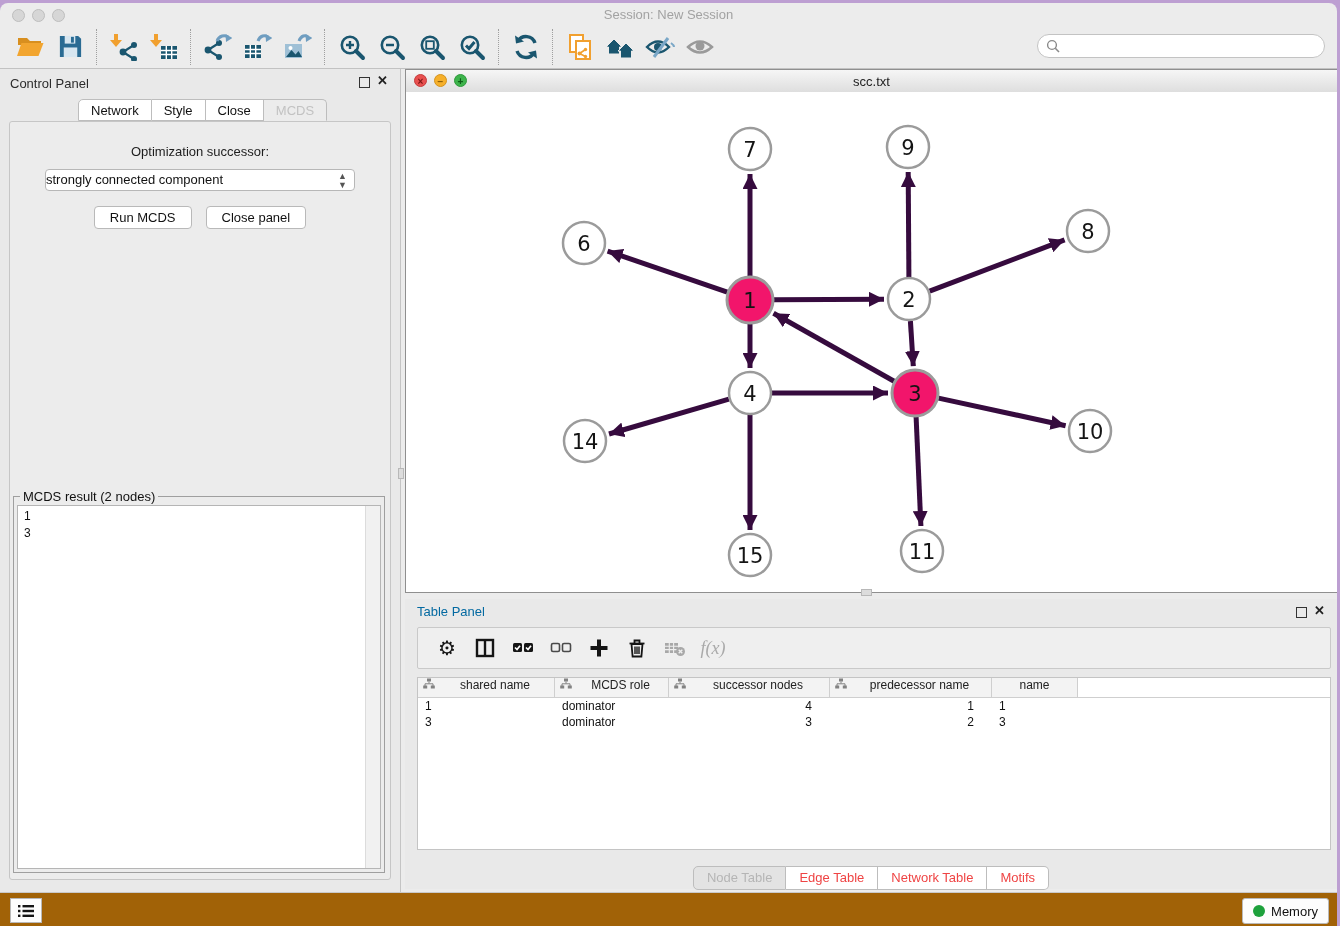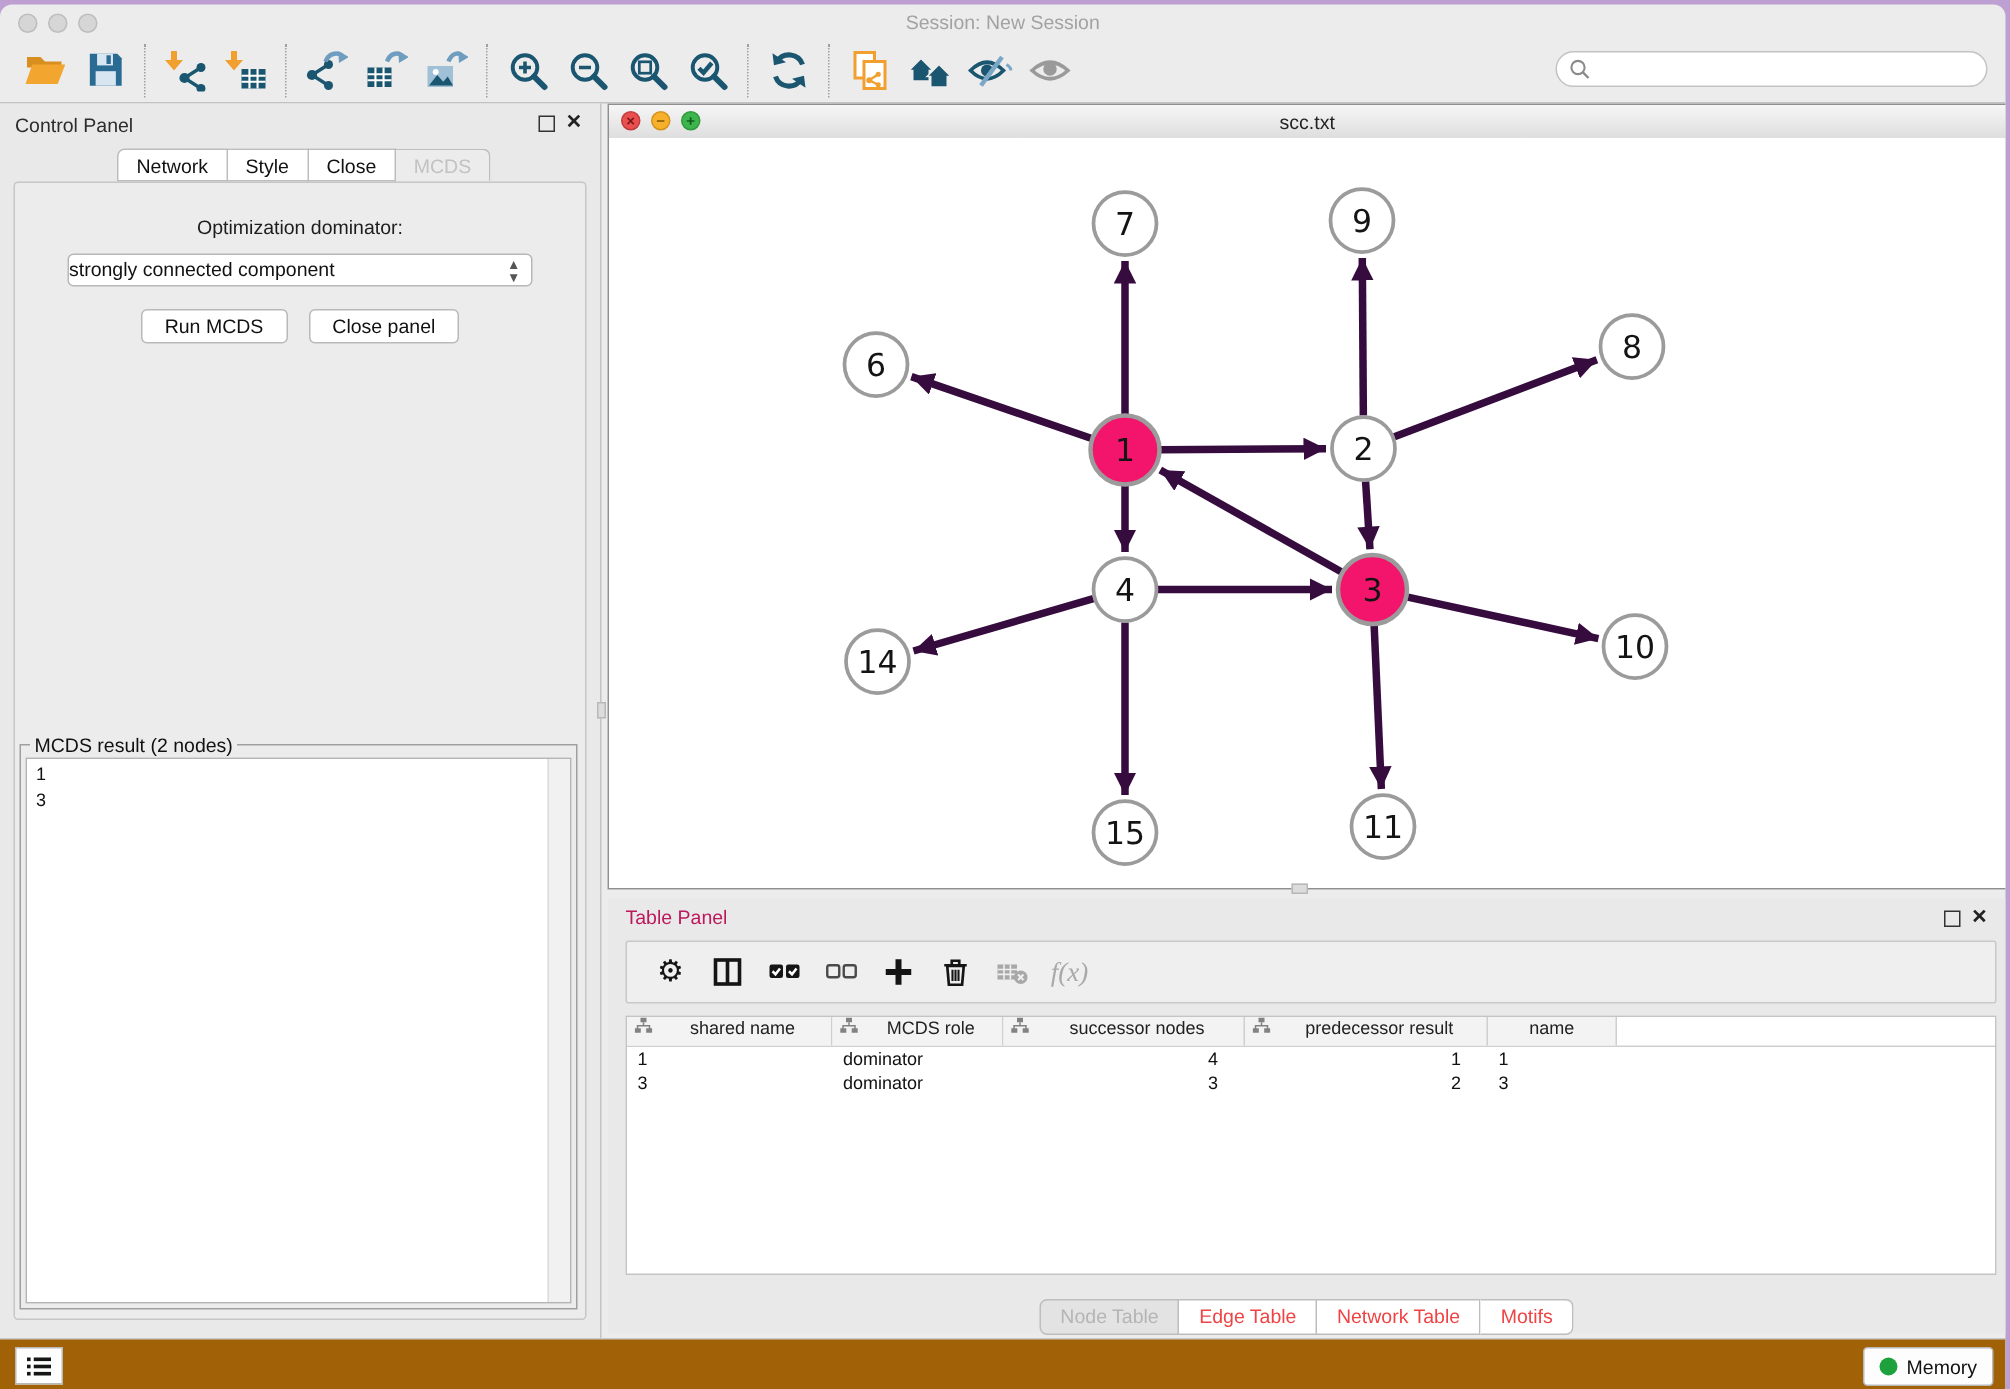--- a/index.html
+++ b/index.html
@@ -51,21 +51,21 @@
   .l-yellow{left:28px;background:#f6b02b;border:1px solid #d4931d;color:#8a5e07;}
   .l-green{left:48px;background:#3eb44c;border:1px solid #2f9a3d;color:#0e5c18;}
   .net-canvas{position:absolute;left:0;top:22px;right:0;bottom:0;background:#fff;}
   .graph-label{font-size:21px;fill:#141414;font-family:"DejaVu Sans",sans-serif;}
   .splitter-h{position:absolute;left:398px;top:465px;width:6px;height:11px;background:#dcdcdc;border:1px solid #b8b8b8;box-sizing:border-box;}
   .splitter-v{position:absolute;left:861px;top:586px;width:11px;height:7px;background:#dcdcdc;border:1px solid #b8b8b8;box-sizing:border-box;}
 
   
   .table-panel{position:absolute;left:405px;top:596px;width:932px;height:290px;background:#e9e9e9;}
   .tp-header{position:absolute;left:0;top:0;right:0;height:24px;}
-  .tp-title{position:absolute;left:12px;top:5px;font-size:13px;color:#be185d;}
+  .tp-title{position:absolute;left:12px;top:5px;font-size:13px;color:#0369a1;}
   .tp-header .panel-float{right:30px}.tp-header .panel-close{right:12px}
   .tp-toolbar{position:absolute;left:12px;right:6px;top:28px;height:42px;background:#efefef;border:1px solid #c9c9c9;border-radius:2px;display:flex;align-items:center;padding-left:10px;box-sizing:border-box;}
   .tpi{width:38px;height:32px;display:flex;align-items:center;justify-content:center;}
   .gear-glyph{font-size:20px;color:#151515;line-height:20px;}
   .fx{font-family:"Liberation Serif",serif;font-style:italic;font-size:18px;color:#a9a9a9;}
   .tp-table{position:absolute;left:12px;right:6px;top:78px;height:173px;background:#fff;border:1px solid #c4c4c4;box-sizing:border-box;overflow:hidden;}
   .th-row{display:flex;height:19px;border-bottom:1px solid #cfcfcf;}
   .th-cell{background:#f3f3f3;border-right:1px solid #cfcfcf;display:flex;align-items:flex-start;font-size:12px;color:#222;box-sizing:border-box;padding:0 2px;}
   .th-cell .th-label{flex:1;text-align:center;}
   .tr-row{display:flex;height:16px;align-items:center;}
@@ -238,21 +238,21 @@
       <span class="panel-float"></span>
       <span class="panel-close">✕</span>
     </div>
     <div class="cp-tabs" id="cp-tabs">
         <span class="ctab">Network</span>
         <span class="ctab">Style</span>
         <span class="ctab">Close</span>
         <span class="ctab active">MCDS</span>
       </div>
     <div class="cp-body">
-      <div class="opt-label">Optimization dominator:</div>
+      <div class="opt-label">Optimization successor:</div>
       <div class="opt-select">
         <span>strongly connected component</span>
         <span class="chev">▲<br>▼</span>
       </div>
       <div class="cp-buttons">
         <button class="btn">Run MCDS</button>
         <button class="btn">Close panel</button>
       </div>
       <div class="result-box">
         <span class="result-legend">MCDS result (2 nodes)</span>
@@ -430,21 +430,21 @@
             </svg>
             <span class="th-label">successor nodes</span>
           </div>
           <div class="th-cell" style="width: 162px;">
             <svg width="12" height="11" viewBox="0 0 12 11" style="margin:0 3px;flex:0 0 auto">
               <path d="M6 3.5v2M2 8V5.8h8V8" stroke="#828282" stroke-width="1" fill="none"></path>
               <rect x="4" y="0.5" width="4" height="3" fill="#828282"></rect>
               <rect x="0.2" y="7.5" width="4" height="3" fill="#828282"></rect>
               <rect x="7.8" y="7.5" width="4" height="3" fill="#828282"></rect>
             </svg>
-            <span class="th-label">predecessor result</span>
+            <span class="th-label">predecessor name</span>
           </div>
           <div class="th-cell" style="width: 86px;">
             <span class="th-label">name</span>
           </div>
         </div>
       <div id="table-body">
           <div class="tr-row">
             <div class="td-cell" style="width: 137px; text-align: left; padding: 0px 0px 0px 7px; box-sizing: border-box;">1</div>
             <div class="td-cell" style="width: 114px; text-align: left; padding: 0px 0px 0px 7px; box-sizing: border-box;">dominator</div>
             <div class="td-cell" style="width: 161px; text-align: right; padding: 0px 18px 0px 0px; box-sizing: border-box;">4</div>

